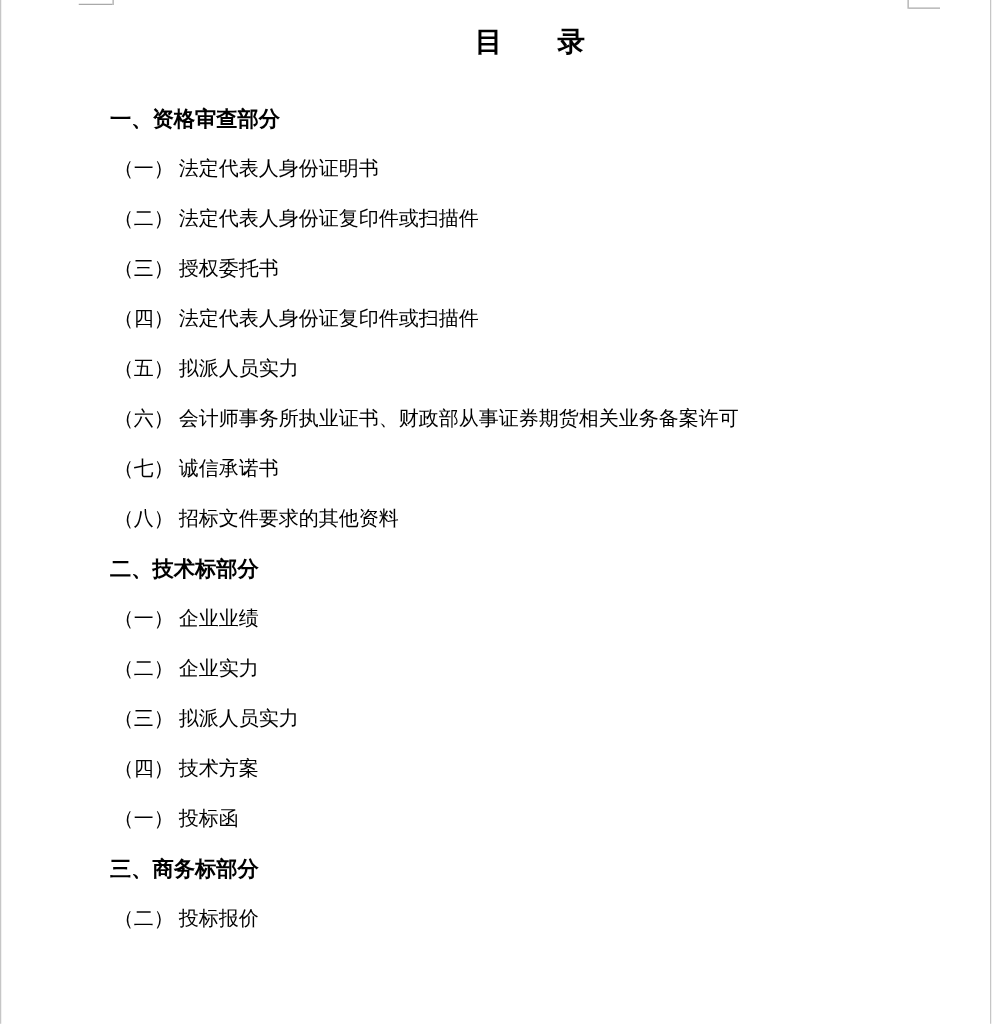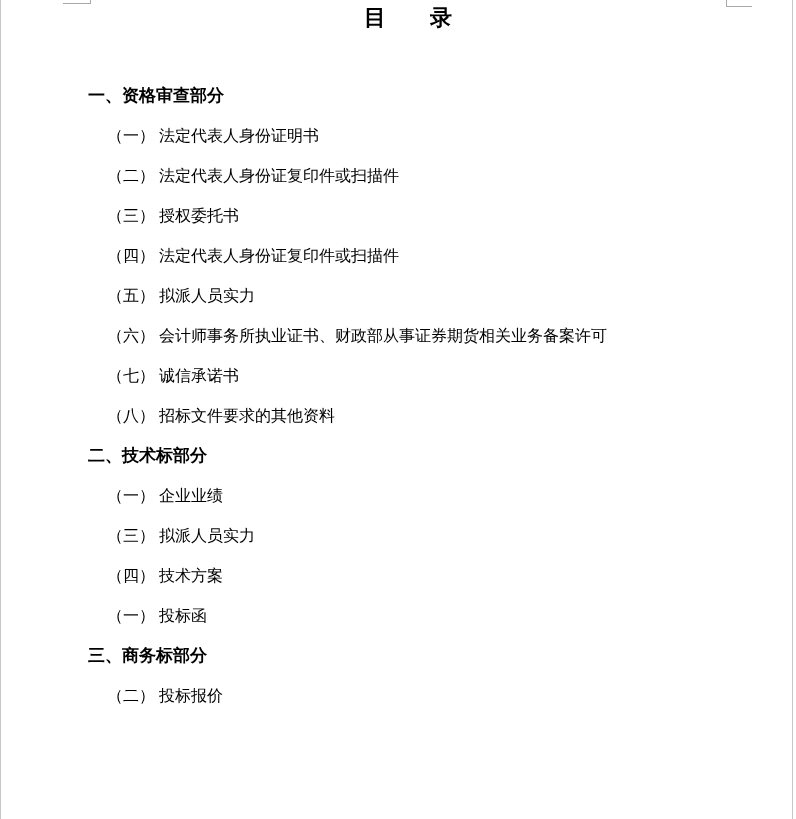--- a/index.html
+++ b/index.html
@@ -22,21 +22,21 @@
   .edge-left  { left: 0; }
   .edge-right { left: 792px; }
   .crop { position: absolute; background: #a9a9a9; }
   .crop-tl-h { left: 63px;  top: 3px; width: 27px; height: 1px; }
   .crop-tl-v { left: 90px;  top: 0;   width: 1px;  height: 4px; }
   .crop-tr-v { left: 726px; top: 0;   width: 1px;  height: 7px; }
   .crop-tr-h { left: 727px; top: 6px; width: 25px; height: 1px; }
   .doc-title {
     position: absolute;
     left: 90px; width: 636px; top: 5px;
-    margin: 0;
+    margin: 16px;
     text-align: center;
     font-size: 22px;
     font-weight: bold;
     line-height: 26px;
     white-space: pre;
   }
   .toc {
     position: absolute;
     left: 88px; top: 76px; right: 40px;
   }
@@ -46,21 +46,20 @@
     font-size: 16px;
     white-space: nowrap;
     overflow: visible;
   }
   .row.heading {
     font-weight: bold;
     font-size: 17px;
   }
   .row.item {
     padding-left: 3px;
-    margin-left: 16px;
   }
 </style>
 </head>
 <body>
 
 <div class="page">
 
   <div class="edge edge-left"></div>
   <div class="edge edge-right"></div>
 
@@ -77,20 +76,21 @@
     <div class="row item">（二） 法定代表人身份证复印件或扫描件</div>
     <div class="row item">（三） 授权委托书</div>
     <div class="row item">（四） 法定代表人身份证复印件或扫描件</div>
     <div class="row item">（五） 拟派人员实力</div>
     <div class="row item">（六） 会计师事务所执业证书、财政部从事证券期货相关业务备案许可</div>
     <div class="row item">（七） 诚信承诺书</div>
     <div class="row item">（八） 招标文件要求的其他资料</div>
 
     <div class="row heading">二、技术标部分</div>
     <div class="row item">（一） 企业业绩</div>
+    <div class="row item">（二） 企业实力</div>
     <div class="row item">（三） 拟派人员实力</div>
     <div class="row item">（四） 技术方案</div>
 
     <div class="row item">（一） 投标函</div>
     <div class="row heading">三、商务标部分</div>
     <div class="row item">（二） 投标报价</div>
   </div>
 
 </div>
 

